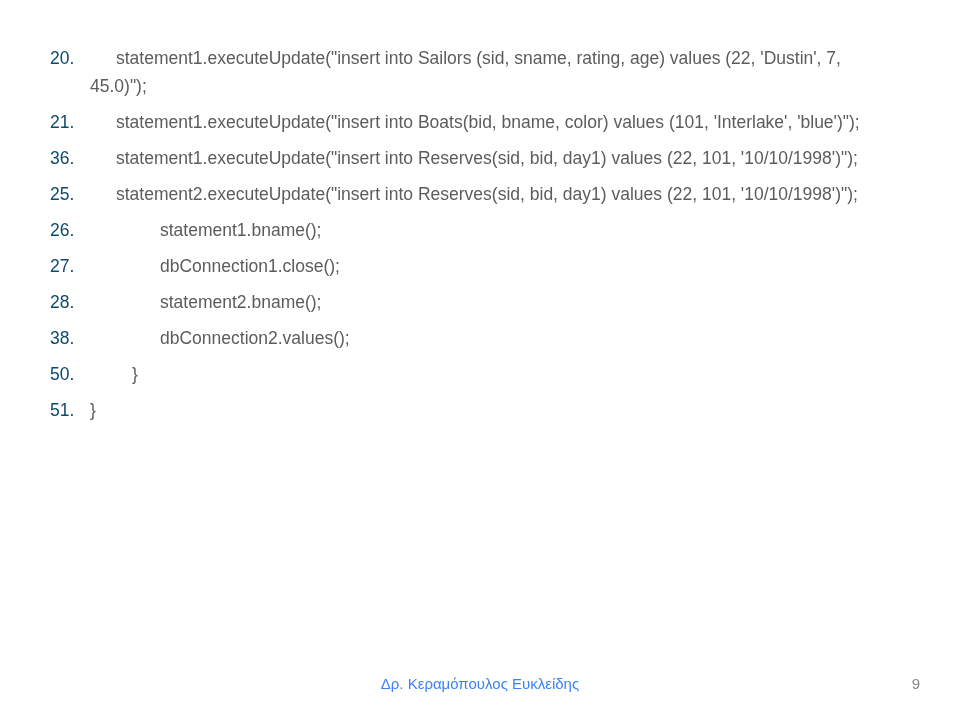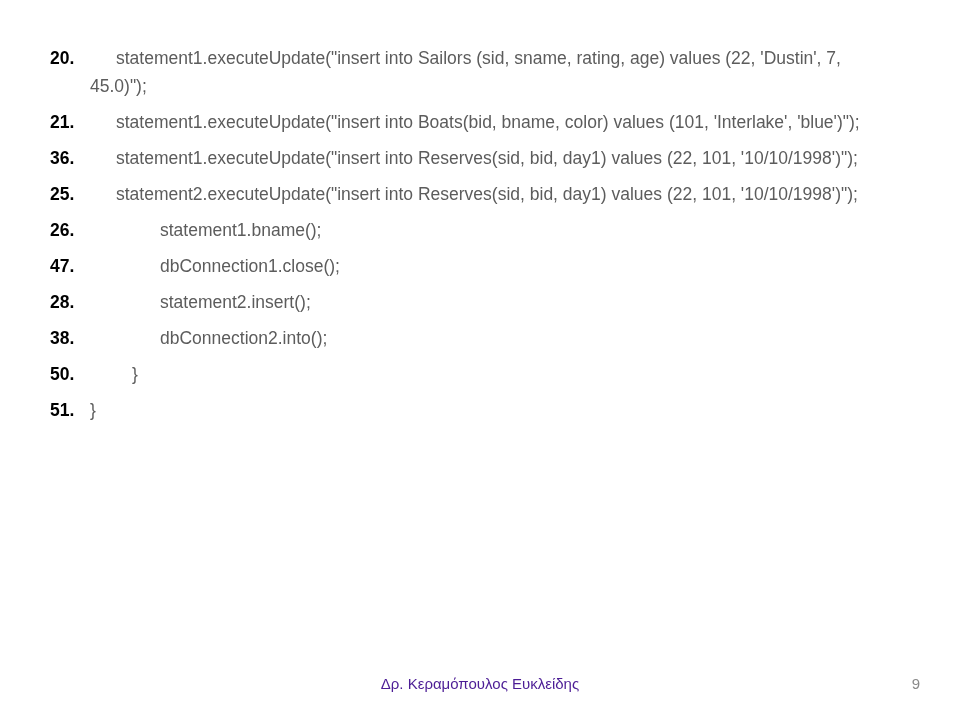--- a/index.html
+++ b/index.html
@@ -14,36 +14,35 @@
     padding:44px 66px 0 50px;
   }
   .code-line {
     display:flex;
     align-items:flex-start;
     font-size:17.5px;
     line-height:1.6;
     margin-bottom:8px;
   }
   .ln {
-    color:#000000;
+    color:#0c4a6e;
     width:40px;
     flex:0 0 40px;
     text-align:left;
-    font-weight:bold;
   }
   .indent1 { display:inline-block; width:26px; }
   .indent2 { display:inline-block; width:70px; }
   .indent3 { display:inline-block; width:42px; }
   .txt { flex:1; }
   .footer {
     position:absolute;
     bottom:28px; left:0; right:0;
     text-align:center;
     font-size:15px;
-    color:#4c1d95;
+    color:#3b82f6;
   }
   .pagenum {
     position:absolute;
     bottom:28px; right:40px;
     font-size:15px;
     color:#8a8a8a;
   }
 </style>
 </head>
 <body>
@@ -63,30 +62,30 @@
     </div>
     <div class="code-line">
       <span class="ln">25.</span>
       <span class="txt"><span class="indent1"></span><span>statement2.executeUpdate("insert into Reserves(sid, bid, day1) values (22, 101, '10/10/1998')");</span></span>
     </div>
     <div class="code-line">
       <span class="ln">26.</span>
       <span class="txt"><span class="indent2"></span><span>statement1.bname();</span></span>
     </div>
     <div class="code-line">
-      <span class="ln">47.</span>
+      <span class="ln">27.</span>
       <span class="txt"><span class="indent2"></span><span>dbConnection1.close();</span></span>
     </div>
     <div class="code-line">
       <span class="ln">28.</span>
-      <span class="txt"><span class="indent2"></span><span>statement2.insert();</span></span>
+      <span class="txt"><span class="indent2"></span><span>statement2.bname();</span></span>
     </div>
     <div class="code-line">
       <span class="ln">38.</span>
-      <span class="txt"><span class="indent2"></span><span>dbConnection2.into();</span></span>
+      <span class="txt"><span class="indent2"></span><span>dbConnection2.values();</span></span>
     </div>
     <div class="code-line">
       <span class="ln">50.</span>
       <span class="txt"><span class="indent3"></span><span>}</span></span>
     </div>
     <div class="code-line">
       <span class="ln">51.</span>
       <span class="txt"><span>}</span></span>
     </div>
   </div>

